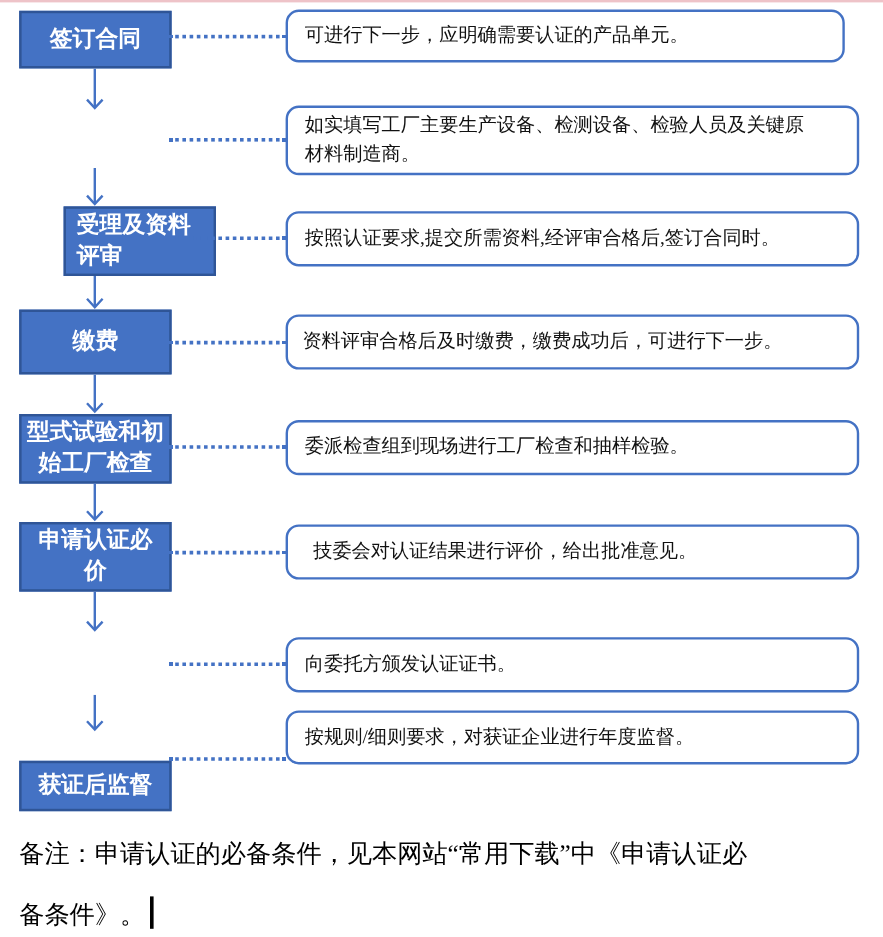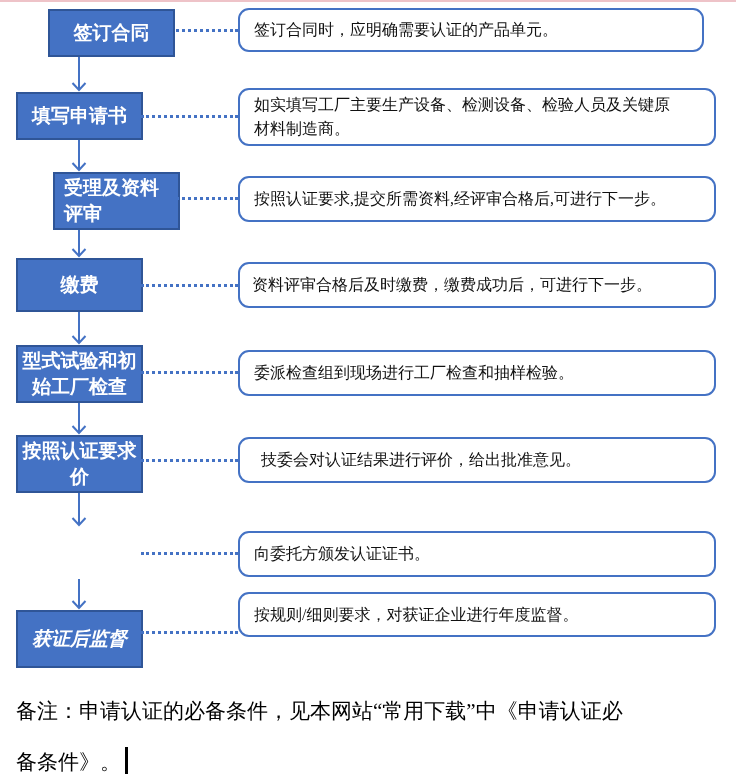--- a/index.html
+++ b/index.html
@@ -30,47 +30,46 @@
   .note{position:absolute;left:16px;top:686px;width:664px;font-size:21px;line-height:51px;
         color:#000;white-space:pre-line;}
   .caret{display:inline-block;width:3px;height:27px;background:#000;vertical-align:-5px;margin-left:4px;}
 </style>
 </head>
 <body>
 
 <div id="page">
   <div class="topline"></div>
 
-  <div class="fbox" style="top:9px;height:48px;margin-left:32px;">签订合同</div>
+  <div class="fbox" style="top:9px;height:48px;">签订合同</div>
   <div class="connector" style="top:29px;"></div>
-  <div class="callout" style="top:8px;height:44px;width:466px;">签订合同时，应明确需要认证的产品单元。</div>
+  <div class="callout" style="top:8px;height:44px;width:466px;">可进行下一步，应明确需要认证的产品单元。</div>
 
   <div class="arrow" style="top:57px;">
     <svg width="20" height="35" viewBox="0 0 20 35">
         <line x1="10" y1="0" x2="10" y2="32" stroke="#4472C4" stroke-width="2"></line>
         <path d="M3.5 26 L10 33 L16.5 26" fill="none" stroke="#4472C4" stroke-width="2"></path>
       </svg>
   </div>
 
-  <div class="fbox" style="top:92px;height:48px;">填写申请书</div>
   <div class="connector" style="top:115px;"></div>
   <div class="callout" style="top:88px;height:58px;">如实填写工厂主要生产设备、检测设备、检验人员及关键原
 材料制造商。</div>
 
   <div class="arrow" style="top:140px;">
     <svg width="20" height="32" viewBox="0 0 20 32">
         <line x1="10" y1="0" x2="10" y2="29" stroke="#4472C4" stroke-width="2"></line>
         <path d="M3.5 23 L10 30 L16.5 23" fill="none" stroke="#4472C4" stroke-width="2"></path>
       </svg>
   </div>
 
   <div class="fbox left-align" style="top:172px;height:58px;">受理及资料
 评审</div>
   <div class="connector" style="top:197px;"></div>
-  <div class="callout" style="top:176px;height:46px;">按照认证要求,提交所需资料,经评审合格后,可进行下一步。</div>
+  <div class="callout" style="top:176px;height:46px;">按照认证要求,提交所需资料,经评审合格后,签订合同时。</div>
 
   <div class="arrow" style="top:230px;">
     <svg width="20" height="28" viewBox="0 0 20 28">
         <line x1="10" y1="0" x2="10" y2="25" stroke="#4472C4" stroke-width="2"></line>
         <path d="M3.5 19 L10 26 L16.5 19" fill="none" stroke="#4472C4" stroke-width="2"></path>
       </svg>
   </div>
 
   <div class="fbox" style="top:258px;height:54px;">缴费</div>
   <div class="connector" style="top:284px;"></div>
@@ -88,21 +87,21 @@
   <div class="connector" style="top:371px;"></div>
   <div class="callout" style="top:350px;height:46px;">委派检查组到现场进行工厂检查和抽样检验。</div>
 
   <div class="arrow" style="top:403px;">
     <svg width="20" height="32" viewBox="0 0 20 32">
         <line x1="10" y1="0" x2="10" y2="29" stroke="#4472C4" stroke-width="2"></line>
         <path d="M3.5 23 L10 30 L16.5 23" fill="none" stroke="#4472C4" stroke-width="2"></path>
       </svg>
   </div>
 
-  <div class="fbox" style="top:435px;height:58px;">按照认证要求
+  <div class="fbox" style="top:435px;height:58px;">申请认证必
 价</div>
   <div class="connector" style="top:459px;"></div>
   <div class="callout" style="top:437px;height:46px;padding-left:21px;">技委会对认证结果进行评价，给出批准意见。</div>
 
   <div class="arrow" style="top:493px;">
     <svg width="20" height="34" viewBox="0 0 20 34">
         <line x1="10" y1="0" x2="10" y2="31" stroke="#4472C4" stroke-width="2"></line>
         <path d="M3.5 25 L10 32 L16.5 25" fill="none" stroke="#4472C4" stroke-width="2"></path>
       </svg>
   </div>
@@ -110,19 +109,19 @@
   <div class="connector" style="top:552px;"></div>
   <div class="callout" style="top:531px;height:46px;">向委托方颁发认证证书。</div>
 
   <div class="arrow" style="top:579px;">
     <svg width="20" height="31" viewBox="0 0 20 31">
         <line x1="10" y1="0" x2="10" y2="28" stroke="#4472C4" stroke-width="2"></line>
         <path d="M3.5 22 L10 29 L16.5 22" fill="none" stroke="#4472C4" stroke-width="2"></path>
       </svg>
   </div>
 
-  <div class="fbox" style="top:610px;height:58px;font-style:italic;">获证后监督</div>
+  <div class="fbox" style="top:634px;height:42px;">获证后监督</div>
   <div class="connector" style="top:631px;"></div>
   <div class="callout" style="top:592px;height:45px;">按规则/细则要求，对获证企业进行年度监督。</div>
 
   <div class="note"><span>备注：申请认证的必备条件，见本网站“常用下载”中《申请认证必
 备条件》。</span><span class="caret"></span></div>
 </div>
 
 </body></html>

